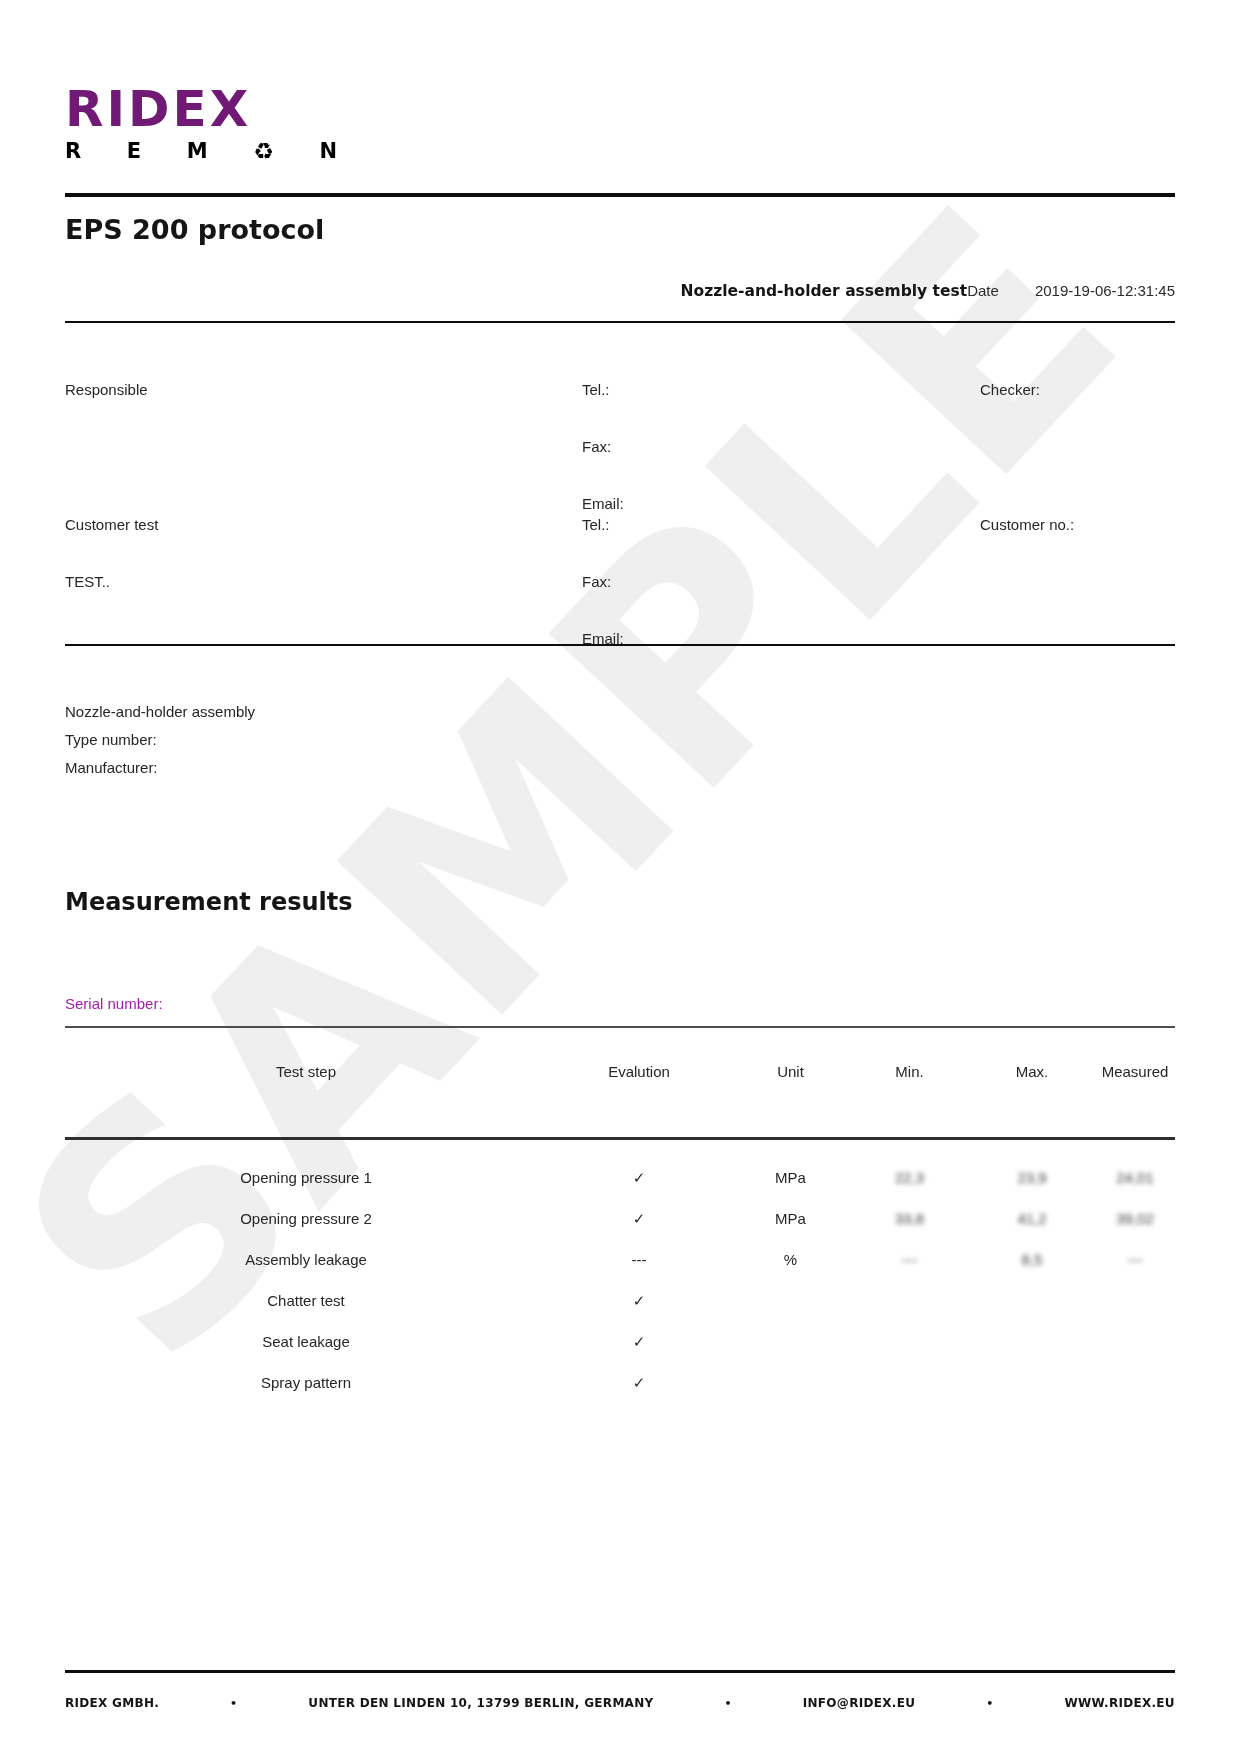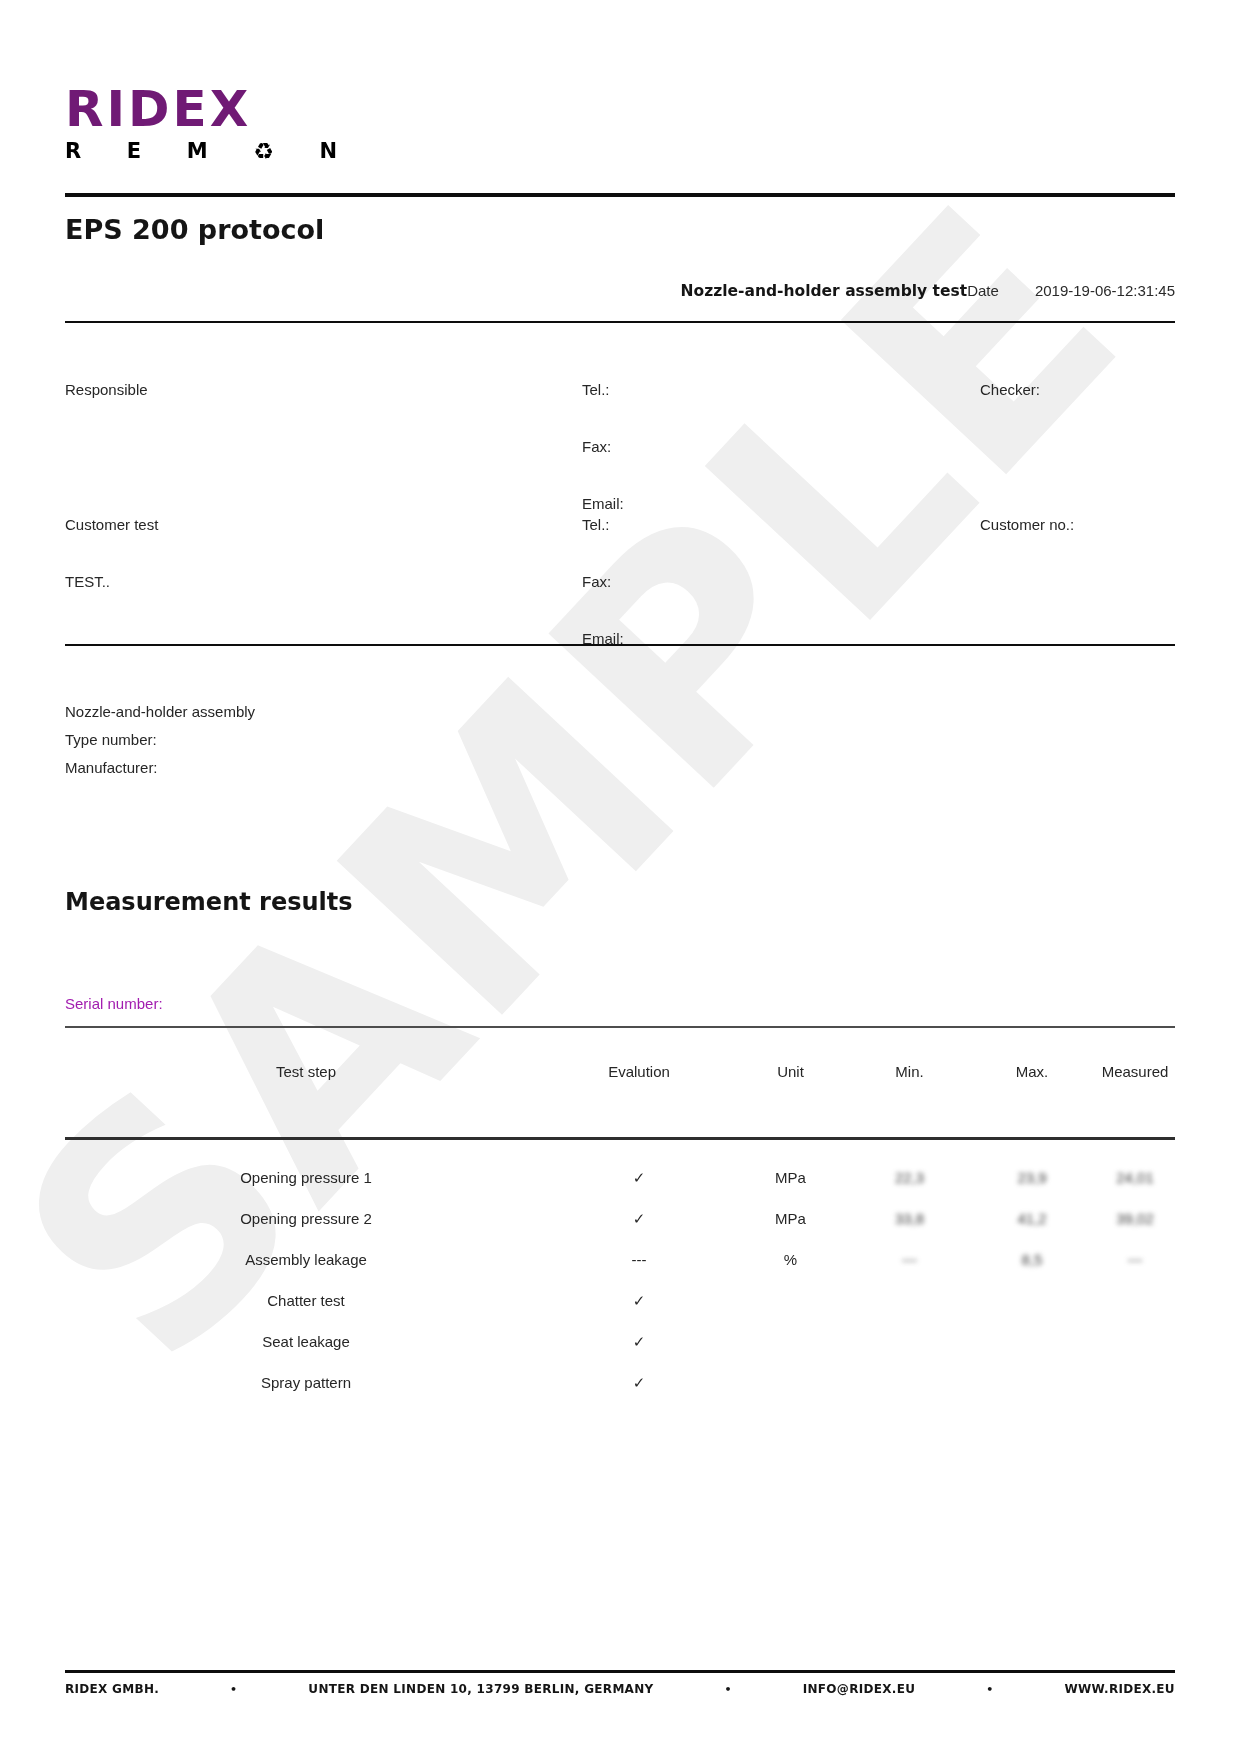--- a/index.html
+++ b/index.html
@@ -101,21 +101,21 @@
     border-bottom:3px solid #2e2e2e;
     padding-top:18px; padding-bottom:51px;
     line-height:28px;
   }
   .t-body { padding-top:11px; line-height:29px; }
   .t-cell { text-align:center; white-space:nowrap;margin-top:12px; }
   .blur { filter:blur(2.6px); color:#3d3d3d; }
 
   .footer {
     position:absolute; left:65px; right:65px; top:1673px;
-    padding-top:9px;
+    padding-top:23px;
     display:flex; justify-content:space-between; align-items:center;
     font-family:"DejaVu Sans", sans-serif;
     font-weight:700; font-size:12px; letter-spacing:0.3px; color:#151515;
     white-space:nowrap;
   }
   .footer .dot { font-size:11px; }
 </style>
 </head>
 <body>
 

